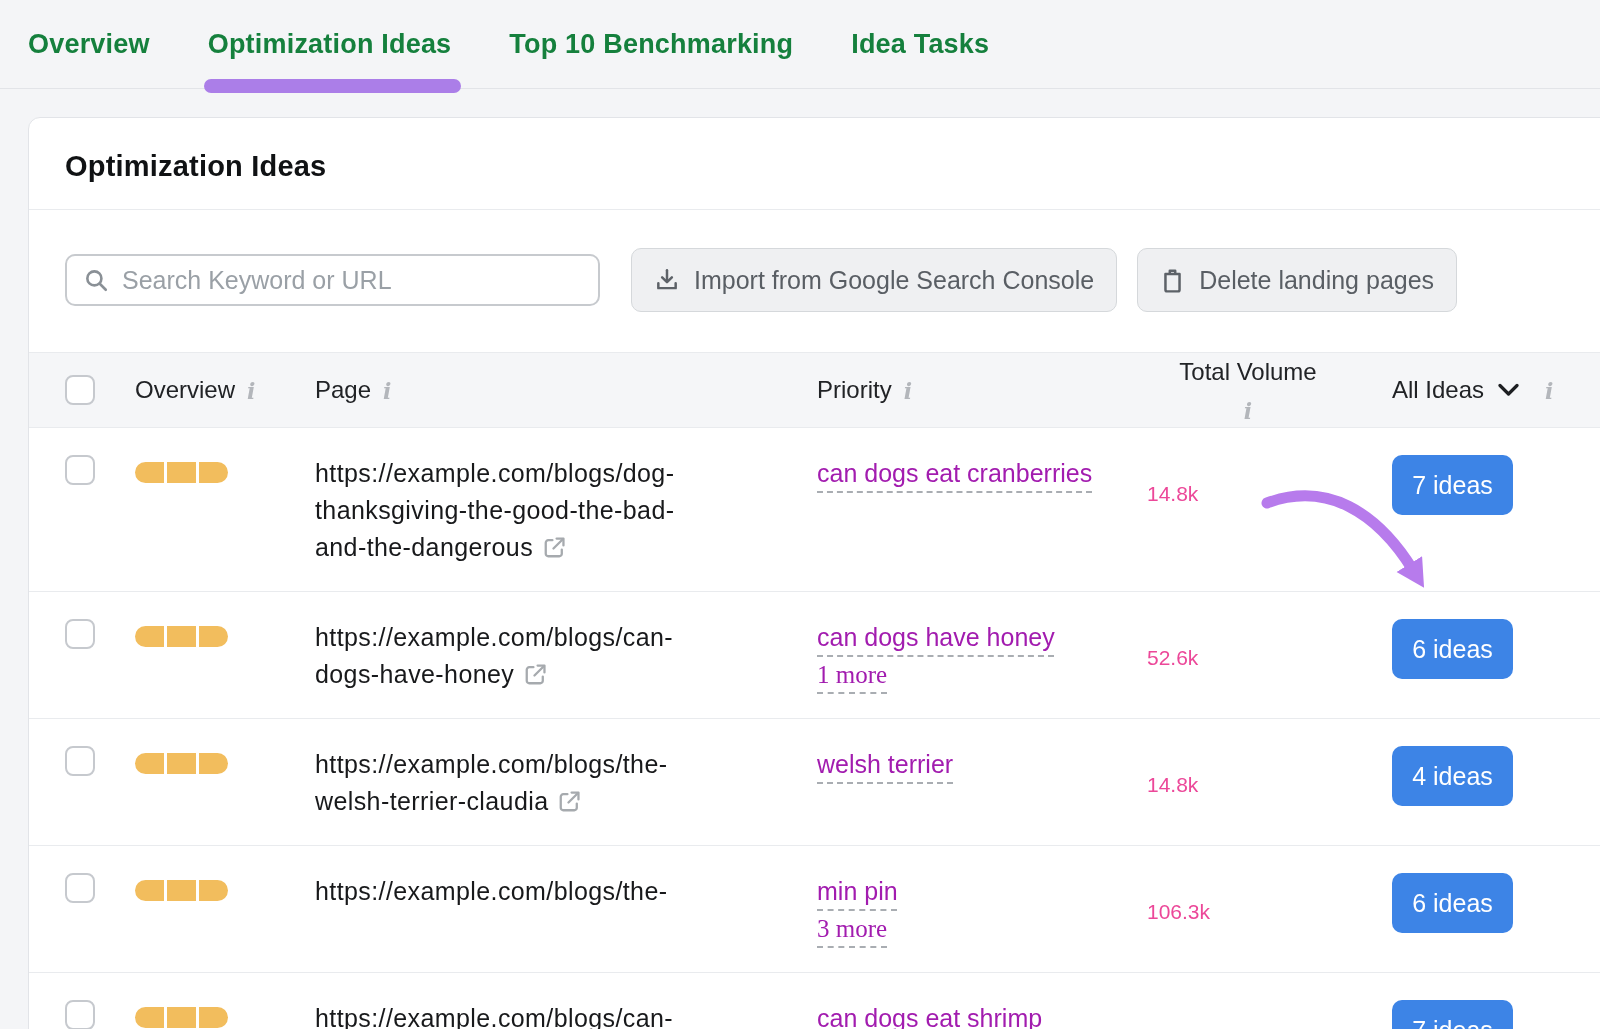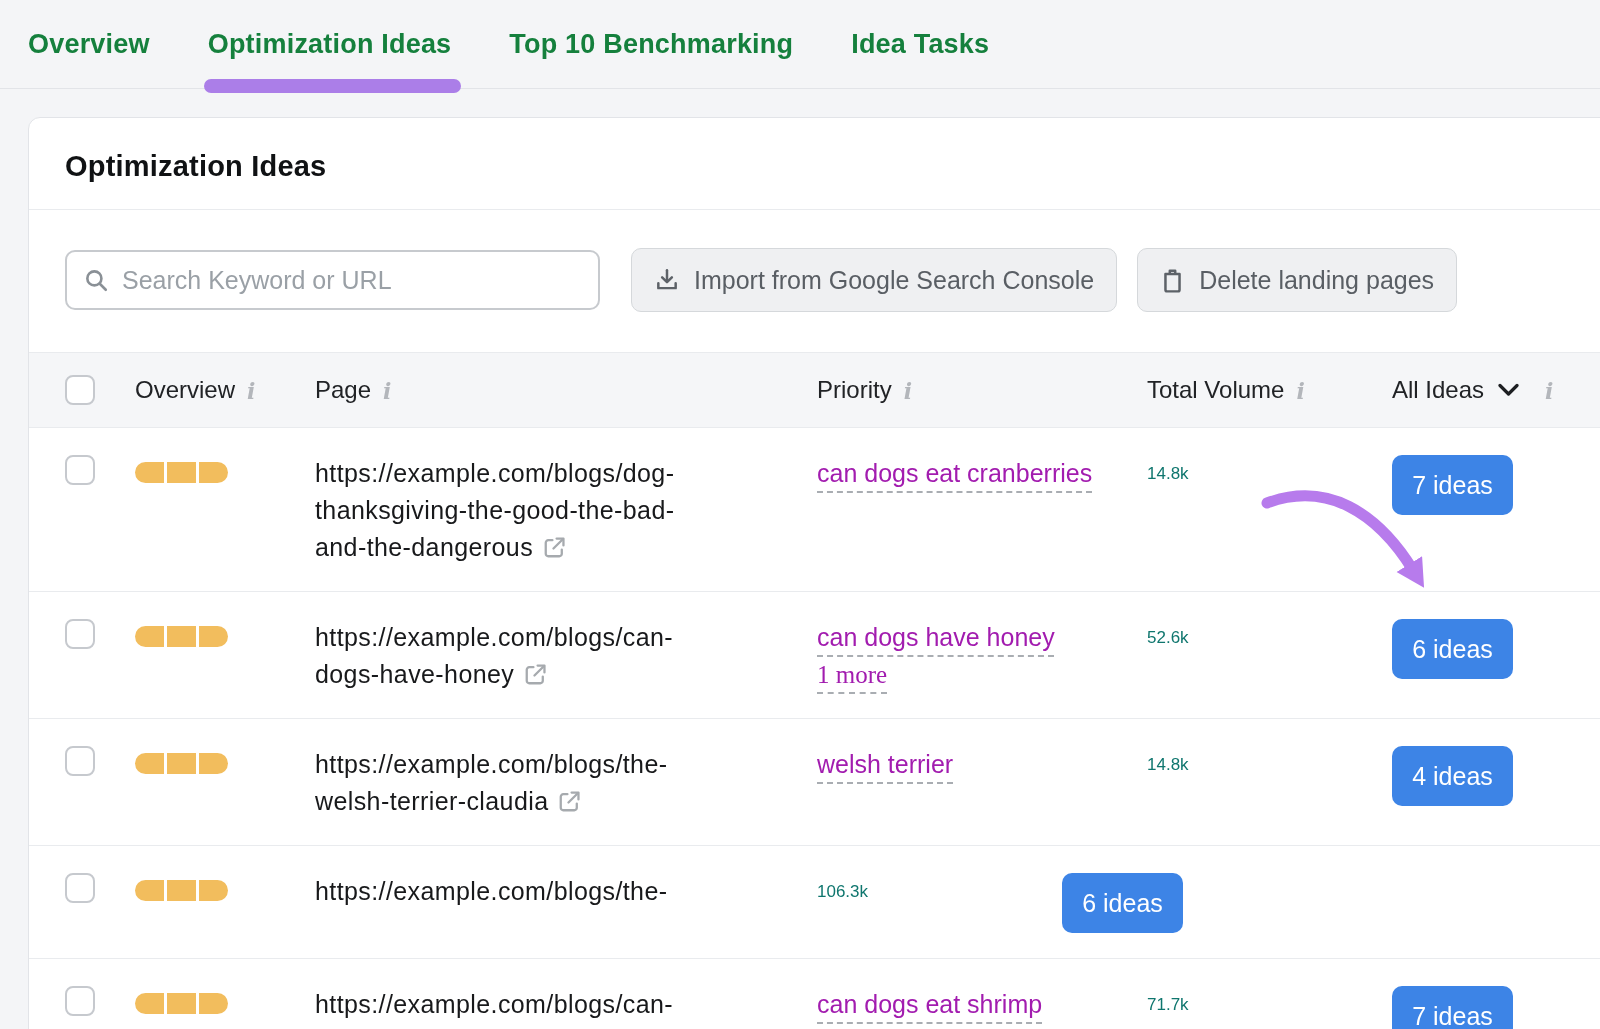--- a/index.html
+++ b/index.html
@@ -60,21 +60,21 @@
 
   
   .toolbar {
     display:flex;
     align-items:center;
     padding:38px 0 40px 36px;
     gap:31px;
   }
   .search-box {
     width:535px;
-    height:60px;
+    height:52px;
     border:2px solid #c7cace;
     border-radius:10px;
     display:flex;
     align-items:center;
     padding:0 16px;
     gap:13px;
     background:#fff;
   }
   .search-box input {
     border:none; outline:none;
@@ -117,21 +117,21 @@
     border-bottom:1px solid #e9ebee;
     padding:27px 0 25px 0;
     background:#fff;
   }
   .trow:last-child { border-bottom:none; }
 
   .c-check { width:106px; padding-left:36px; }
   .c-priority { width:180px; }
   .c-page { width:502px; }
   .c-keywords { width:330px; }
-  .c-volume { width:202px; display:flex; justify-content:flex-start; }
+  .c-volume { width:202px; display:flex; justify-content:flex-end;flex-direction:column; }
   .c-ideas { flex:1; padding-left:43px; }
 
   .thead .c-priority, .thead .c-page, .thead .c-keywords, .thead .c-ideas {
     display:flex; align-items:center; gap:12px;
   }
   .thead .c-volume { align-items:center; gap:12px; }
 
   .checkbox {
     appearance:none;
     width:30px; height:30px;
@@ -182,21 +182,21 @@
     text-decoration-thickness:2px;
     text-underline-offset:9px;
     cursor:pointer;
   }
   .kw-more {
     display:inline-block;
     font-family:Liberation Serif, serif;
   }
   .kw-wrap { display:flex; flex-direction:column; align-items:flex-start; padding-right:30px; }
 
-  .vol { font-size:17px; line-height:37px; color:#0f766e; }
+  .vol { font-size:21px; line-height:37px; color:#ec4899;margin-top:20px; }
 
   .ideas-btn {
     min-width:121px;
     height:60px;
     background:var(--ideas-blue,#3d84e6);
     color:#fff;
     border:none;
     border-radius:10px;
     font-family:"Liberation Sans", sans-serif;
     font-size:25px;
@@ -405,20 +405,26 @@
       <div class="priority-pill">
             <span class="seg"></span>
             <span class="seg"></span>
             <span class="seg"></span>
           </div>
     </div>
     <div class="c-page">
       <span class="page-lines" title="https://example.com/blogs/the-miniature-pinscher-claudia"><span class="line">https://example.com/blogs/the-</span></span>
       
     </div>
+    <div class="c-keywords">
+      <div class="kw-wrap">
+        <span class="kw-link">min pin</span>
+        <span class="kw-link kw-more">3 more</span>
+      </div>
+    </div>
     <div class="c-volume">
       <span class="vol">106.3k</span>
     </div>
     <div class="c-ideas">
       <button class="ideas-btn">6 ideas</button>
     </div>
   </div>
 
   <div class="trow">
     <div class="c-check">

